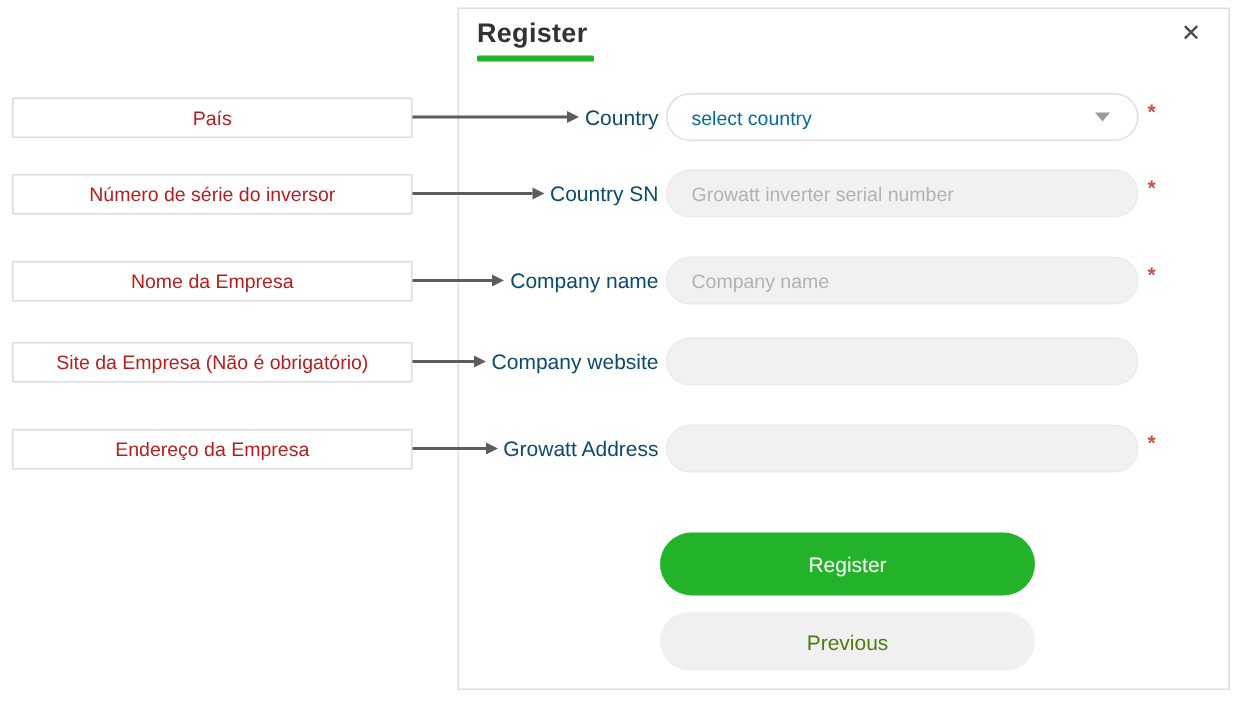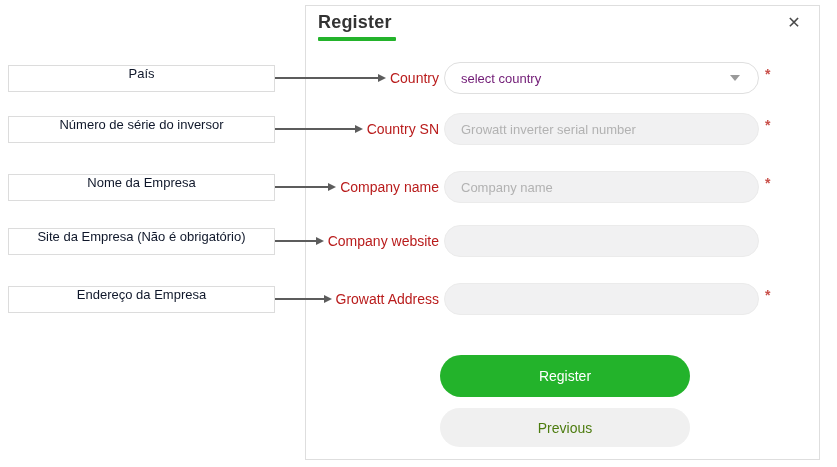--- a/index.html
+++ b/index.html
@@ -30,47 +30,47 @@
   }
 
   
   .row {
     position: absolute; left: 8px; width: 771px; height: 32px;
     display: flex; align-items: center;
   }
   .ann-box {
     flex: none; width: 267px; height: 27px;
     border: 1px solid #dcdcdc; background: #ffffff;
-    display: flex; align-items: flex-start; justify-content: center;
-    font-size: 13px; color: #0f172a;
+    display: flex; align-items: center; justify-content: center;
+    font-size: 13px; color: #b91c1c;
   }
   .arrow { flex: 1 1 auto; min-width: 16px; display: flex; align-items: center; height: 10px; }
   .arrow-line { flex: 1; height: 2px; background: #5c5c5c; }
   .arrow-head {
     flex: none; width: 0; height: 0;
     border-left: 8px solid #5c5c5c;
     border-top: 4px solid transparent; border-bottom: 4px solid transparent;
   }
   .field-label {
-    flex: none; margin: 0 5px 0 4px; font-size: 14px; color: #b91c1c; white-space: nowrap;
+    flex: none; margin: 0 5px 0 4px; font-size: 14px; color: #0c4a6e; white-space: nowrap;
   }
   .pill-input {
     flex: none; width: 315px; height: 32px; border-radius: 16px;
     background: #f1f1f2; border: 1px solid #ebebeb;
     padding: 0 16px; font-size: 13px; color: #404040; outline: none;
     font-family: "Liberation Sans", "DejaVu Sans", sans-serif;
   }
   .pill-input::placeholder { color: #b2b2b2; opacity: 1; }
   .pill-select {
     flex: none; width: 315px; height: 32px; border-radius: 16px;
     background: #ffffff; border: 1px solid #dfdfdf;
     padding: 0 14px 0 16px; display: flex; align-items: center;
     justify-content: space-between; cursor: pointer;
   }
-  .pill-select .ph { font-size: 13px; color: #701a75; }
+  .pill-select .ph { font-size: 13px; color: #0369a1; }
   .caret {
     width: 0; height: 0; margin-right: 4px;
     border-top: 6px solid #9a9a9a;
     border-left: 5px solid transparent; border-right: 5px solid transparent;
   }
   .req {
     flex: none; width: 14px; margin-left: 6px; align-self: flex-start;
     padding-top: 4px; font-size: 14px; font-weight: bold; color: #c9504a; text-align: left;
   }
 

